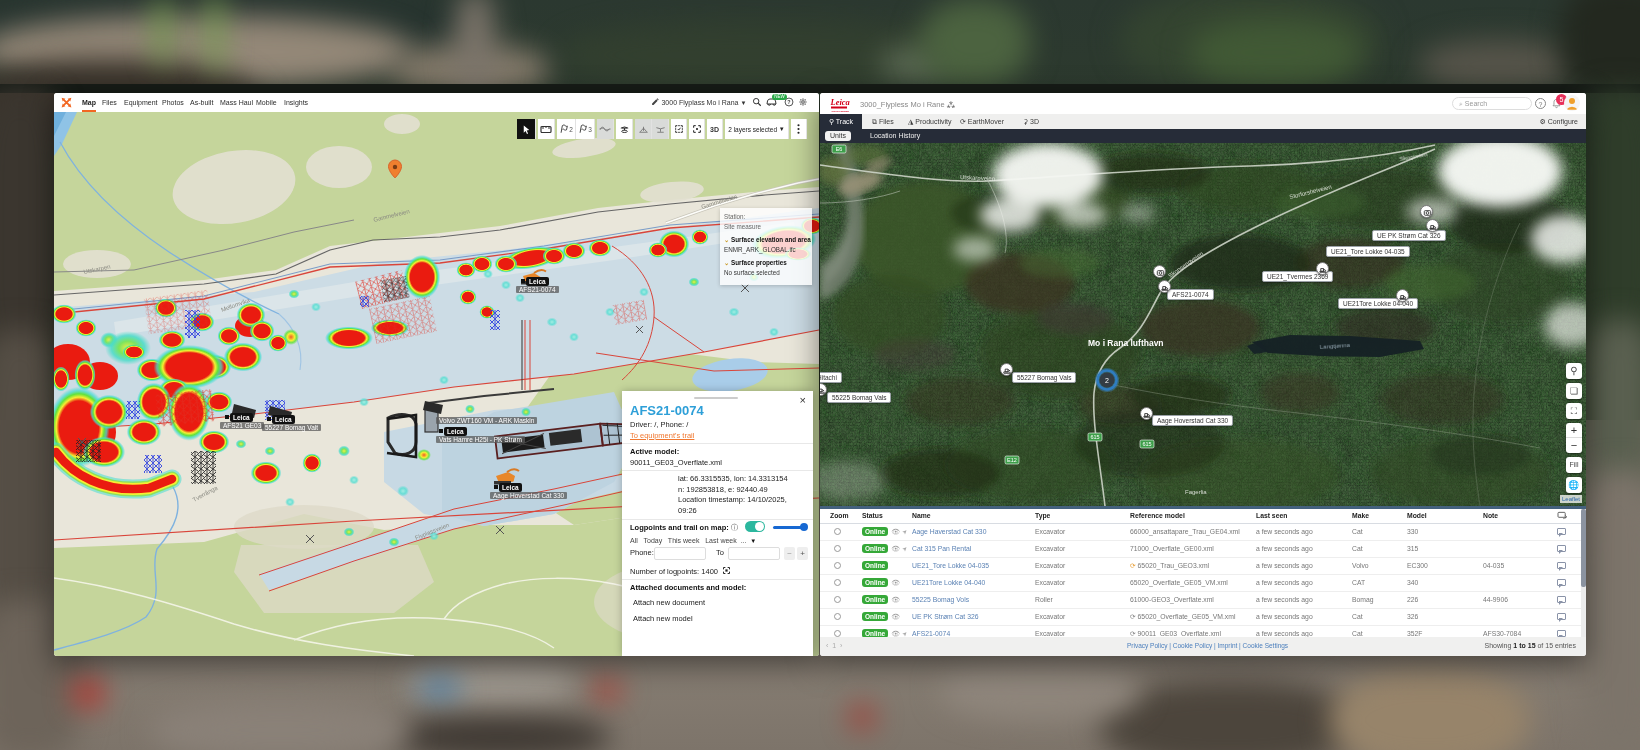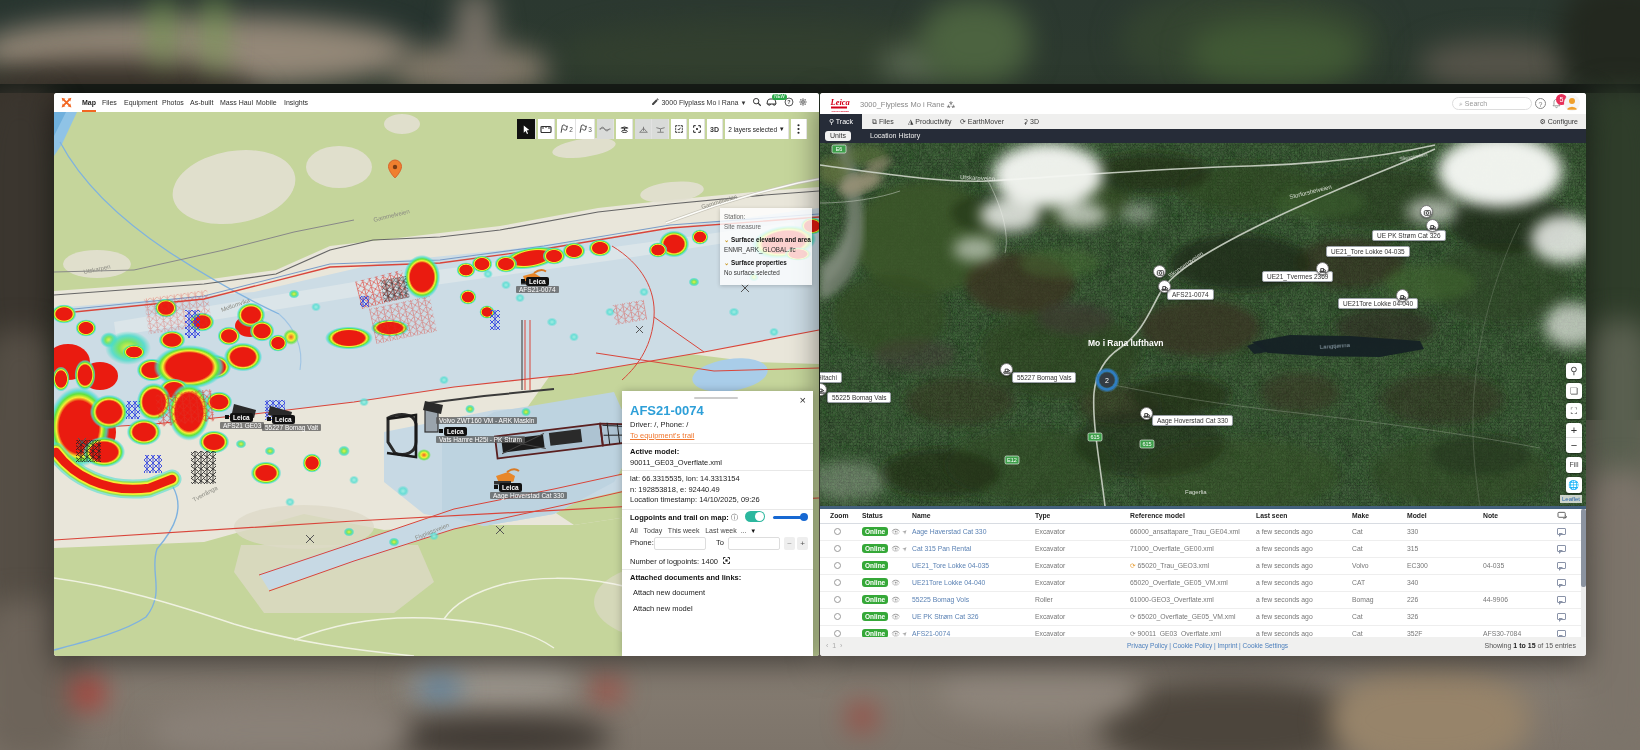--- a/index.html
+++ b/index.html
@@ -483,21 +483,21 @@
       <div style="font-size:13px;font-weight:bold;color:#2d9fd8;">AFS21-0074</div>
       <div style="margin-top:2px;color:#222;">Driver: /, Phone: /</div>
       <div style="margin-top:2px;color:#f07830;text-decoration:underline;font-size:7.5px;">To equipment's trail</div>
     </div>
     <hr>
     <div class="pad">
       <div style="font-weight:bold;color:#111;">Active model:</div>
       <div style="margin-top:2px;color:#222;">90011_GE03_Overflate.xml</div>
     </div>
     <hr>
-    <div class="pad" style="line-height:1.4;color:#222;">
+    <div class="pad" style="line-height:1.4;color:#222;margin-left:48px;">
       lat: 66.3315535, lon: 14.3313154<br>
       n: 192853818, e: 92440.49<br>
       Location timestamp: 14/10/2025, 09:26
     </div>
     <hr>
     <div class="pad" style="position:relative;">
       <div style="font-weight:bold;color:#111;">Logpoints and trail on map: <span style="font-weight:normal;color:#555;">ⓘ</span></div>
       <span style="position:absolute;right:48px;top:-2px;width:20px;height:11px;background:#2bb79e;border-radius:6px;">
             <span style="position:absolute;right:1px;top:1px;width:9px;height:9px;background:#fff;border-radius:50%;"></span>
           </span>
@@ -512,21 +512,21 @@
         <span style="position:absolute;left:154px;top:-1px;width:11px;height:13px;background:#eee;border-radius:2px;text-align:center;color:#999;font-size:8px;line-height:13px;">−</span>
         <span style="position:absolute;left:167px;top:-1px;width:11px;height:13px;background:#eee;border-radius:2px;text-align:center;color:#555;font-size:8px;line-height:13px;">+</span>
       </div>
       <div style="margin-top:4px;color:#222;">Number of logpoints: 1400&nbsp; <svg width="9" height="9" viewBox="0 0 24 24" style="vertical-align:-1px">
               <path d="M4 9 V4 h5 M15 4 h5 v5 M20 15 v5 h-5 M9 20 H4 v-5" stroke="#222" stroke-width="2.6" fill="none"></path>
               <rect x="9" y="9" width="6" height="6" fill="#222"></rect>
             </svg></div>
     </div>
     <hr>
     <div class="pad">
-      <div style="font-weight:bold;color:#111;">Attached documents and links:</div>
+      <div style="font-weight:bold;color:#111;">Attached documents and model:</div>
       <div style="margin-top:6px;margin-left:3px;color:#222;">Attach new document</div>
       <div style="margin-top:7px;margin-left:3px;color:#222;">Attach new model</div>
     </div>
   </div>
 </div>
 <div id="winR">
   <div id="rhead">
     <div style="position:absolute;left:10px;top:3px;width:36px;height:16px;">
       <svg width="36" height="16" viewBox="0 0 72 32">
         <text x="1" y="17" font-family="Liberation Serif,serif" font-style="italic" font-weight="bold" font-size="17" fill="#d4001a">Leica</text>

